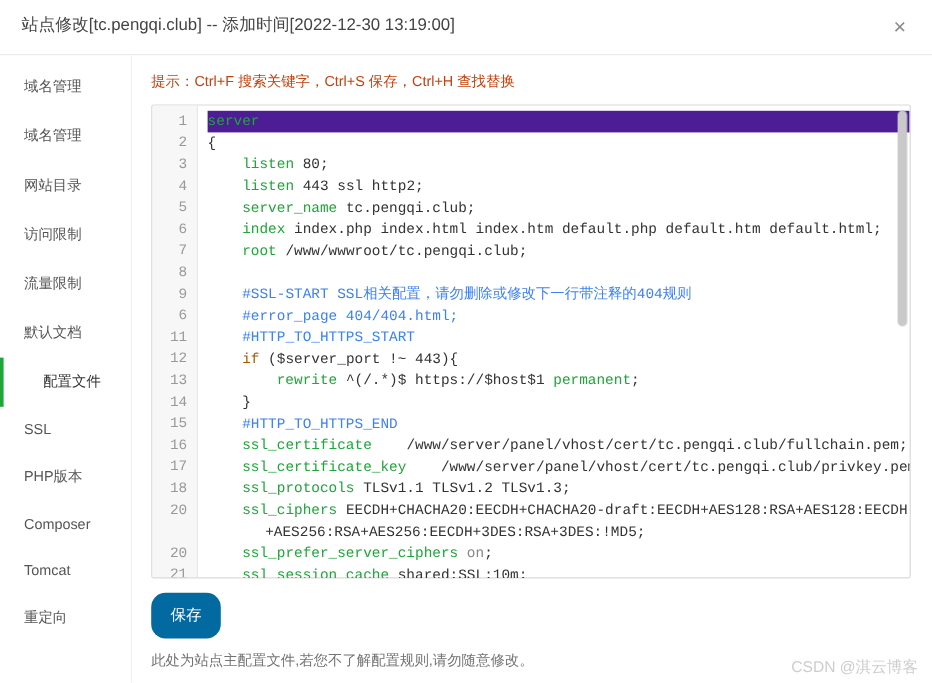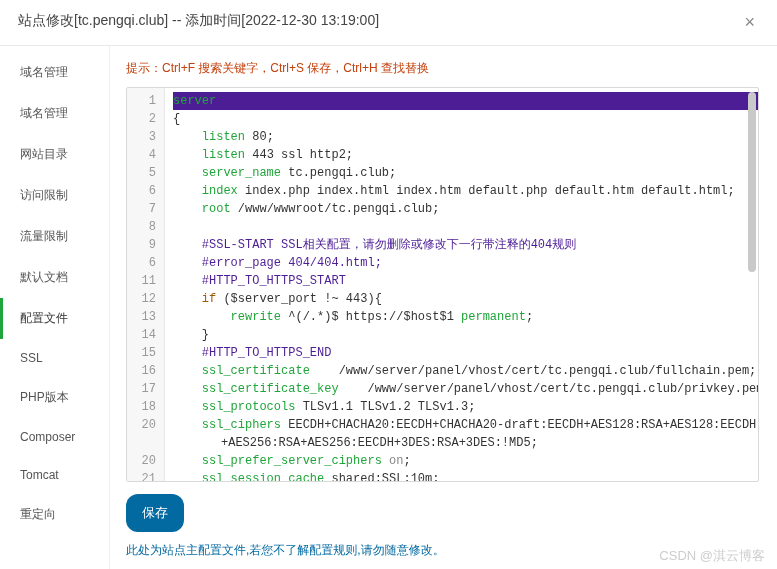--- a/index.html
+++ b/index.html
@@ -4,39 +4,39 @@
 <style>
 * { margin: 0; padding: 0; box-sizing: border-box; }
 body { font-family: "Microsoft YaHei", "PingFang SC", Arial, sans-serif; font-size: 13px; background: #fff; color: #333; width: 777px; height: 569px; overflow: hidden; position: relative; }
 .modal { width: 777px; height: 569px; display: flex; flex-direction: column; }
 .modal-header { display: flex; align-items: flex-start; justify-content: space-between; padding: 12px 18px 12px 18px; border-bottom: 1px solid #eaeaea; }
 .modal-title { font-size: 14px; color: #444; }
 .close-btn { font-size: 18px; color: #888; cursor: pointer; padding: 0 4px; }
 .modal-body { flex: 1; display: flex; overflow: hidden; }
 .sidebar { width: 110px; border-right: 1px solid #f0f0f0; padding-top: 6px; overflow-y: auto; }
 .sidebar-item { padding: 12px 0 12px 20px; font-size: 12px; color: #555; cursor: pointer; }
-.sidebar-item.active { border-left: 3px solid #20a53a; padding-left: 17px; color: #333; font-weight: 500; background: #fff; }
+.sidebar-item.active { border-left: 3px solid #20a53a; padding-left: 33px; color: #333; font-weight: 500; background: #fff; }
 .content { flex: 1; padding: 14px 18px 10px 16px; display: flex; flex-direction: column; overflow: hidden; }
 .hint { color: #c2410c; font-size: 12px; margin-bottom: 10px; }
 .editor { flex: 1; border: 1px solid #d9d9d9; border-radius: 2px; overflow: hidden; display: flex; font-family: Consolas, Monaco, "Courier New", monospace; font-size: 12px; background: #fff; position: relative; }
 .gutter { background: #f7f7f7; color: #999; text-align: right; padding: 4px 8px 4px 6px; user-select: none; line-height: 18px; border-right: 1px solid #e8e8e8; min-width: 38px; }
 .gutter div { height: 18px; }
 .code { flex: 1; padding: 4px 0 4px 8px; line-height: 18px; overflow: auto; white-space: pre; }
 .code-line { height: 18px; }
 .code-line.sel { background: #4c1d95; }
 .continuation { padding-left: 48px; }
 .kw { color: #20a53a; }
 .dir { color: #20a53a; }
 .param { color: #888; }
 .cond { color: #a05a00; }
-.comment { color: #4c1d95; }
+.comment { color: #3b82f6; }
 .str { color: #333; }
 .scrollbar-v { position: absolute; right: 2px; top: 4px; width: 8px; height: 180px; background: #c9c9c9; border-radius: 4px; }
 .save-btn { margin-top: 12px; background: #0369a1; color: #fff; border: none; padding: 10px 16px; font-size: 13px; border-radius: 12px; cursor: pointer; width: fit-content; }
-.bottom-hint { color: #0369a1; font-size: 12px; margin-top: 10px; }
+.bottom-hint { color: #737373; font-size: 12px; margin-top: 10px; }
 .watermark { position: absolute; right: 12px; bottom: 4px; color: rgba(200,200,200,0.9); font-size: 13px; pointer-events: none; }
 </style>
 </head>
 <body>
 
 <div class="modal">
   <div class="modal-header">
     <div class="modal-title">站点修改[tc.pengqi.club] -- 添加时间[2022-12-30 13:19:00]</div>
     <div class="close-btn">×</div>
   </div>

